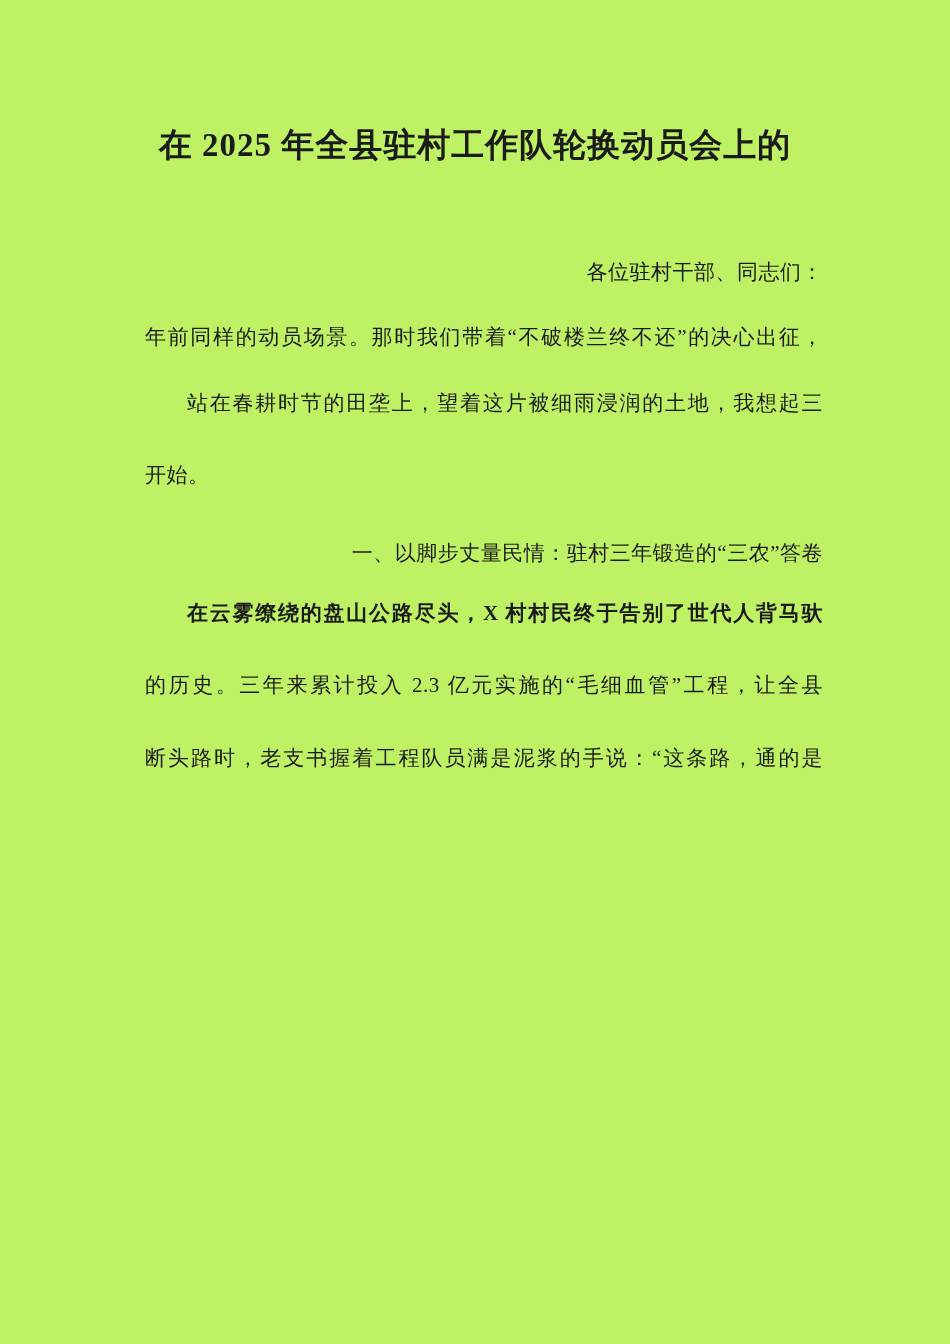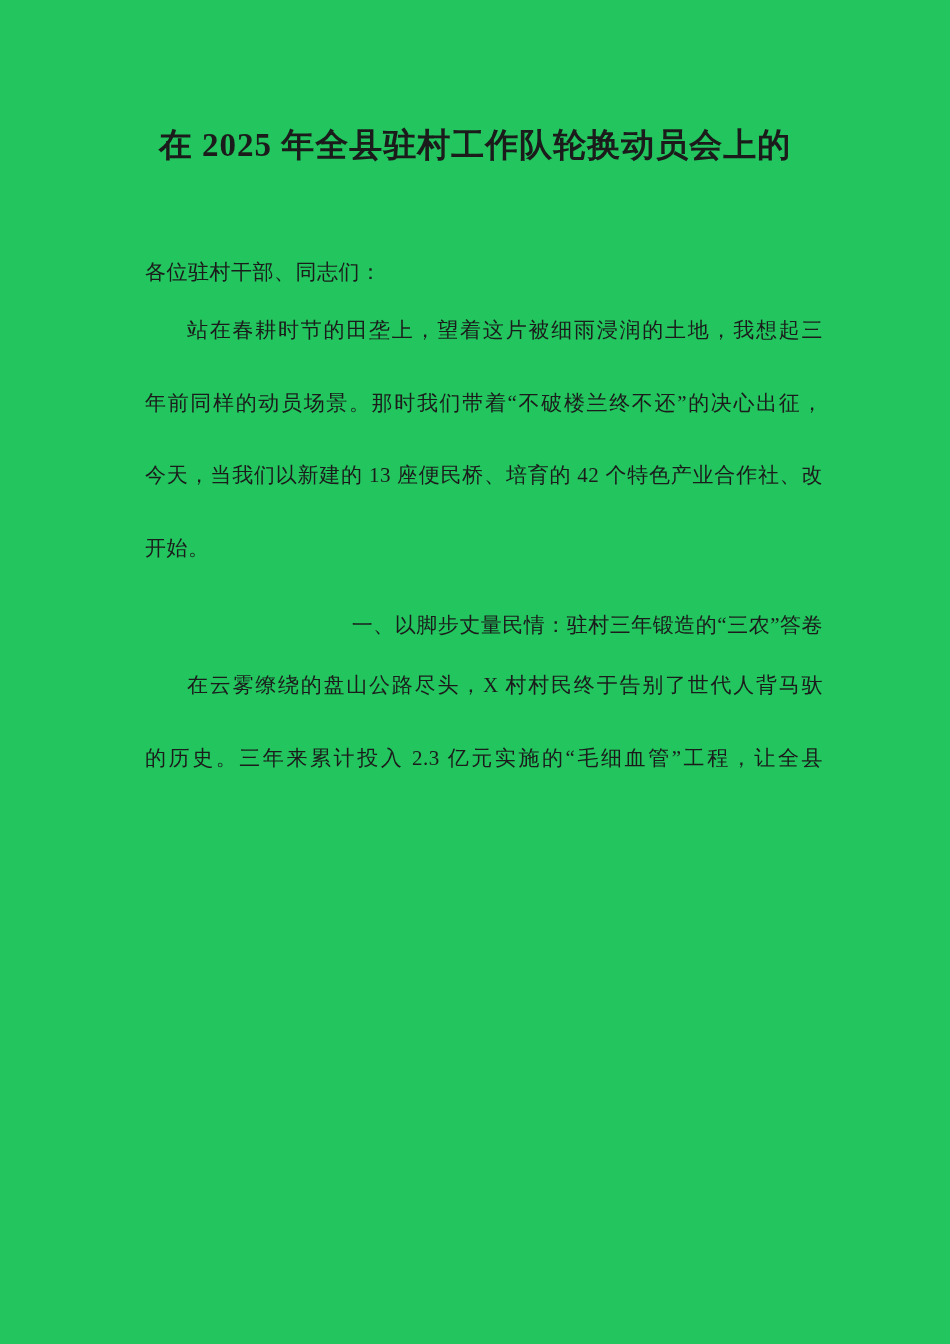--- a/index.html
+++ b/index.html
@@ -5,21 +5,21 @@
   html, body {
     margin: 0;
     padding: 0;
     background: #ffffff;
   }
   .page {
     position: relative;
     width: 950px;
     height: 1344px;
     margin: 0 auto;
-    background: #22c55e;
+    background: #bef264;
     overflow: hidden;
     font-family: "Liberation Serif", "DejaVu Serif", serif;
     color: #1b1b1b;
   }
   .title-block {
     margin-top: 108px;
     width: 100%;
   }
   .title-line {
     height: 75px;
@@ -45,43 +45,44 @@
     white-space: normal;
     text-align: justify;
     text-align-last: justify;
     text-justify: inter-character;
   }
   .indent { padding-left: 42px; }
   .salutation {
     margin-top: 61px;
     height: 57px;
     line-height: 57px;
+    text-align: right;
   }
   .bline {
     height: 72.5px;
     line-height: 72.5px;
   }
   .p2-first { margin-top: -7px; }
-  .p3-first { margin-top: -6px; }
+  .p3-first { margin-top: -6px; font-weight: bold; }
   .hline {
     height: 59px;
     line-height: 59px;
   }
   .h1 { margin-top: 12px; text-align: right; }
 </style>
 </head>
 <body>
 
 <div class="page">
   <div class="title-block">
     <div class="title-line">在 2025 年全县驻村工作队轮换动员会上的</div>
   </div>
   <div class="body-block">
       <div class="line salutation">各位驻村干部、同志们：</div>
+      <div class="line bline j">年前同样的动员场景。那时我们带着“不破楼兰终不还”的决心出征，</div>
       <div class="line bline j indent p2-first">站在春耕时节的田垄上，望着这片被细雨浸润的土地，我想起三</div>
-      <div class="line bline j">年前同样的动员场景。那时我们带着“不破楼兰终不还”的决心出征，</div>
-      <div class="line bline j">今天，当我们以新建的 13 座便民桥、培育的 42 个特色产业合作社、改</div>
       <div class="line bline">开始。</div>
       <div class="line hline indent h1">一、以脚步丈量民情：驻村三年锻造的“三农”答卷</div>
       <div class="line bline j indent p3-first">在云雾缭绕的盘山公路尽头，X 村村民终于告别了世代人背马驮</div>
       <div class="line bline j">的历史。三年来累计投入 2.3 亿元实施的“毛细血管”工程，让全县</div>
+      <div class="line bline j">断头路时，老支书握着工程队员满是泥浆的手说：“这条路，通的是</div>
     </div>
 </div>
 
 </body></html>

